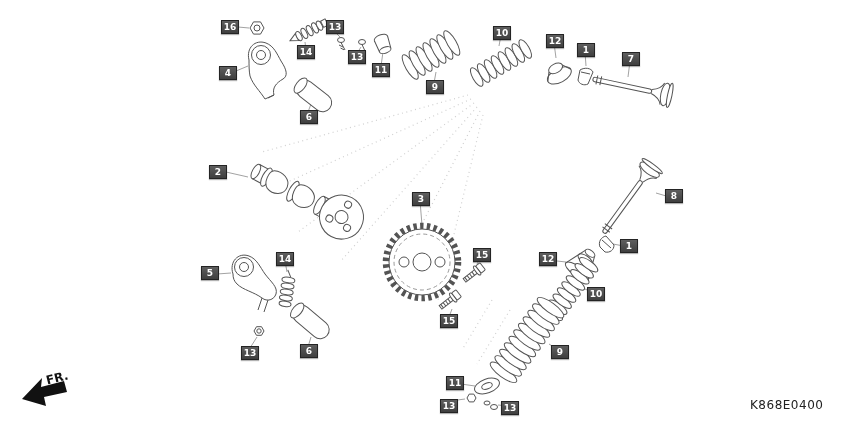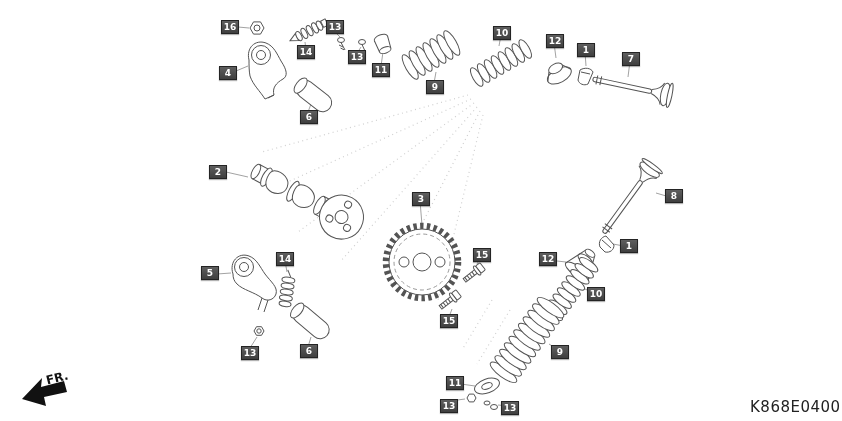--- a/index.html
+++ b/index.html
@@ -10,21 +10,21 @@
   .plabel{
     position:absolute;width:18px;height:14px;
     display:flex;align-items:center;justify-content:center;
     background:linear-gradient(#5e5e5e,#3f3f3f);
     border:1px solid #242424;color:#ffffff;
     font-size:9px;font-weight:bold;line-height:1;
     cursor:pointer;box-shadow:0 1px 1px rgba(0,0,0,.3);
     user-select:none;
   }
   .fr-label{position:absolute;left:46px;top:371px;font-weight:bold;font-size:12px;color:#111;transform:rotate(-14deg)}
-  .code-label{position:absolute;left:750px;top:398px;font-size:15px;color:#222;letter-spacing:.5px}
+  .code-label{position:absolute;left:750px;top:398px;font-size:12px;color:#222;letter-spacing:.5px}
 </style>
 </head>
 <body>
 
 <div class="stage">
 
   <svg width="842" height="421" viewBox="0 0 842 421">
 
     <g stroke="#d0d0d0" stroke-width="1.2" stroke-dasharray="1 3.5" fill="none">
       <path d="M468,95 L262,152"></path>

